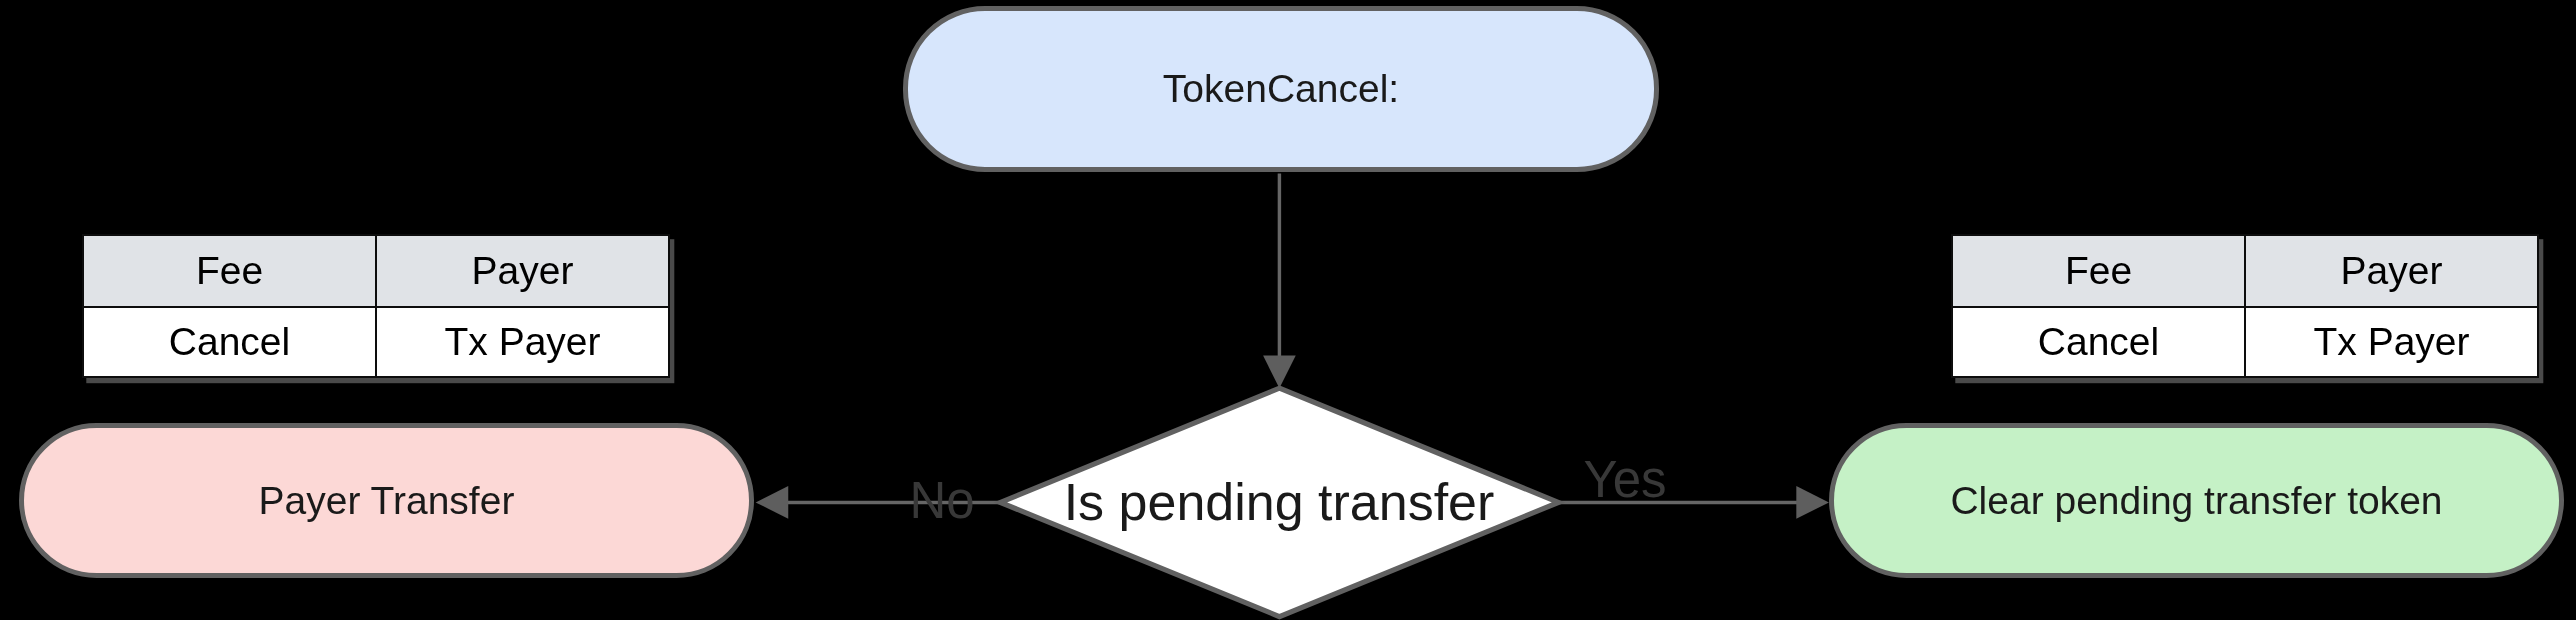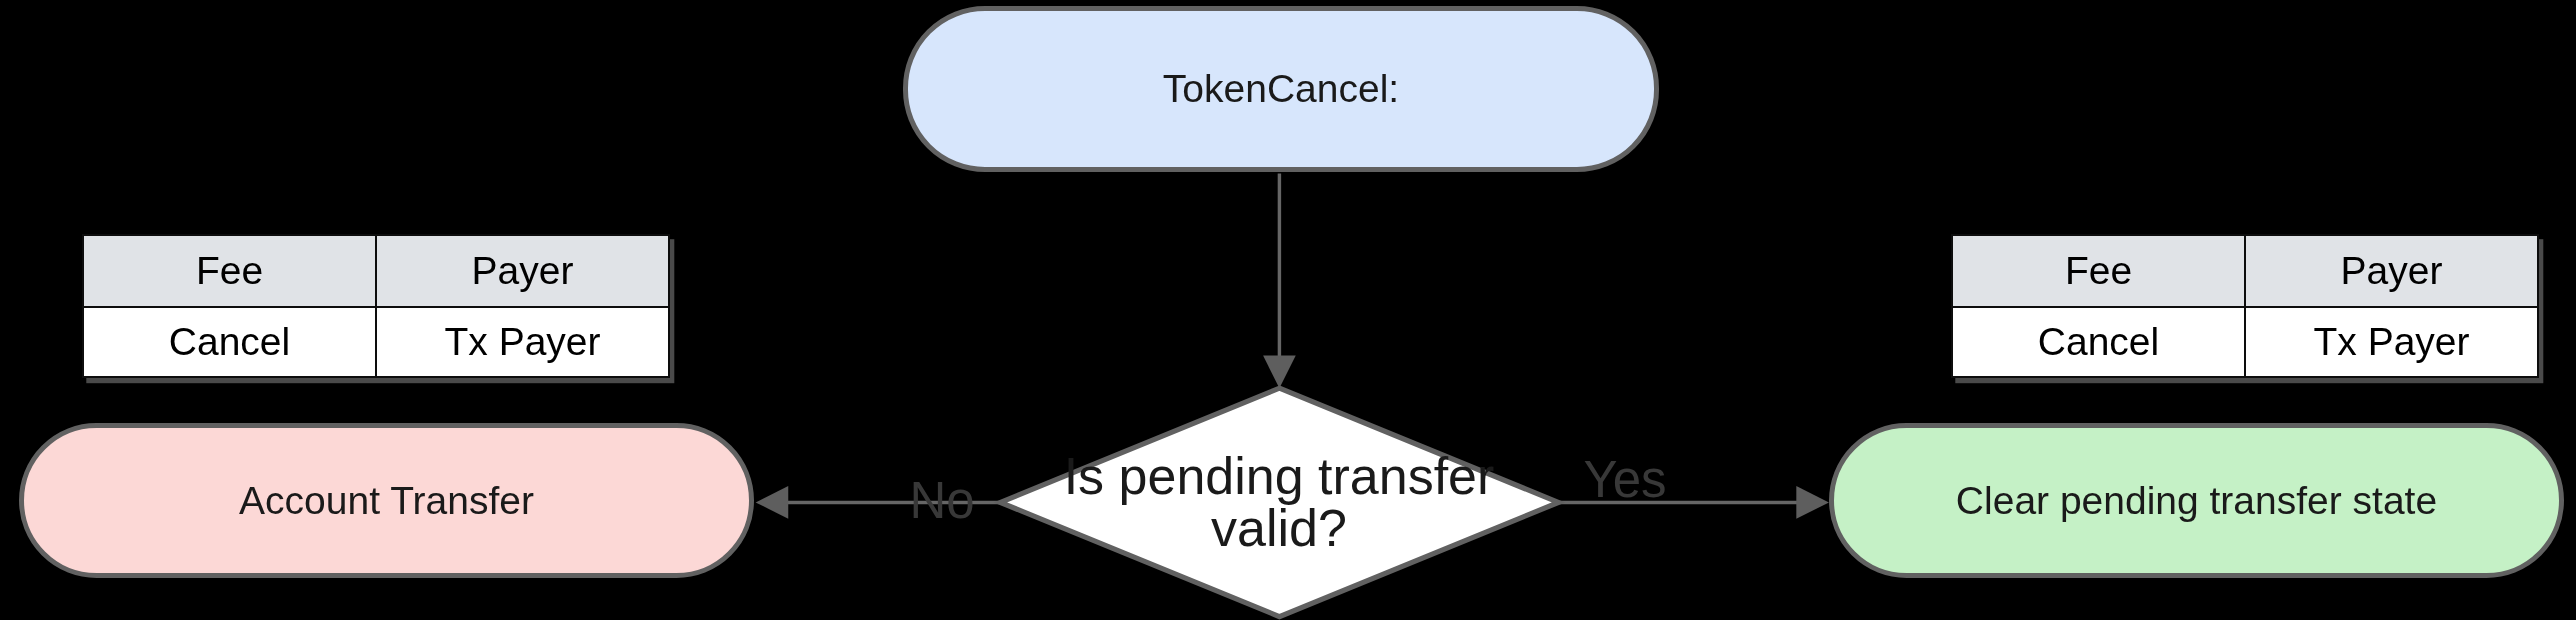--- a/index.html
+++ b/index.html
@@ -146,28 +146,27 @@
     <tbody>
       <tr>
         <td>Cancel</td>
         <td>Tx Payer</td>
       </tr>
     </tbody>
   </table>
 
   <div class="decision-text">
     <div>Is pending transfer</div>
-    <div>valid?</div>
   </div>
 
   <div class="edge-label edge-label-no">No</div>
   <div class="edge-label edge-label-yes">Yes</div>
 
   <div class="node node-failed">
-    <div>Account Transfer</div>
+    <div>Payer Transfer</div>
   </div>
 
   <div class="node node-clear">
-    <div>Clear pending transfer state</div>
+    <div>Clear pending transfer token</div>
   </div>
 
 </div>
 
 
 </body></html>

